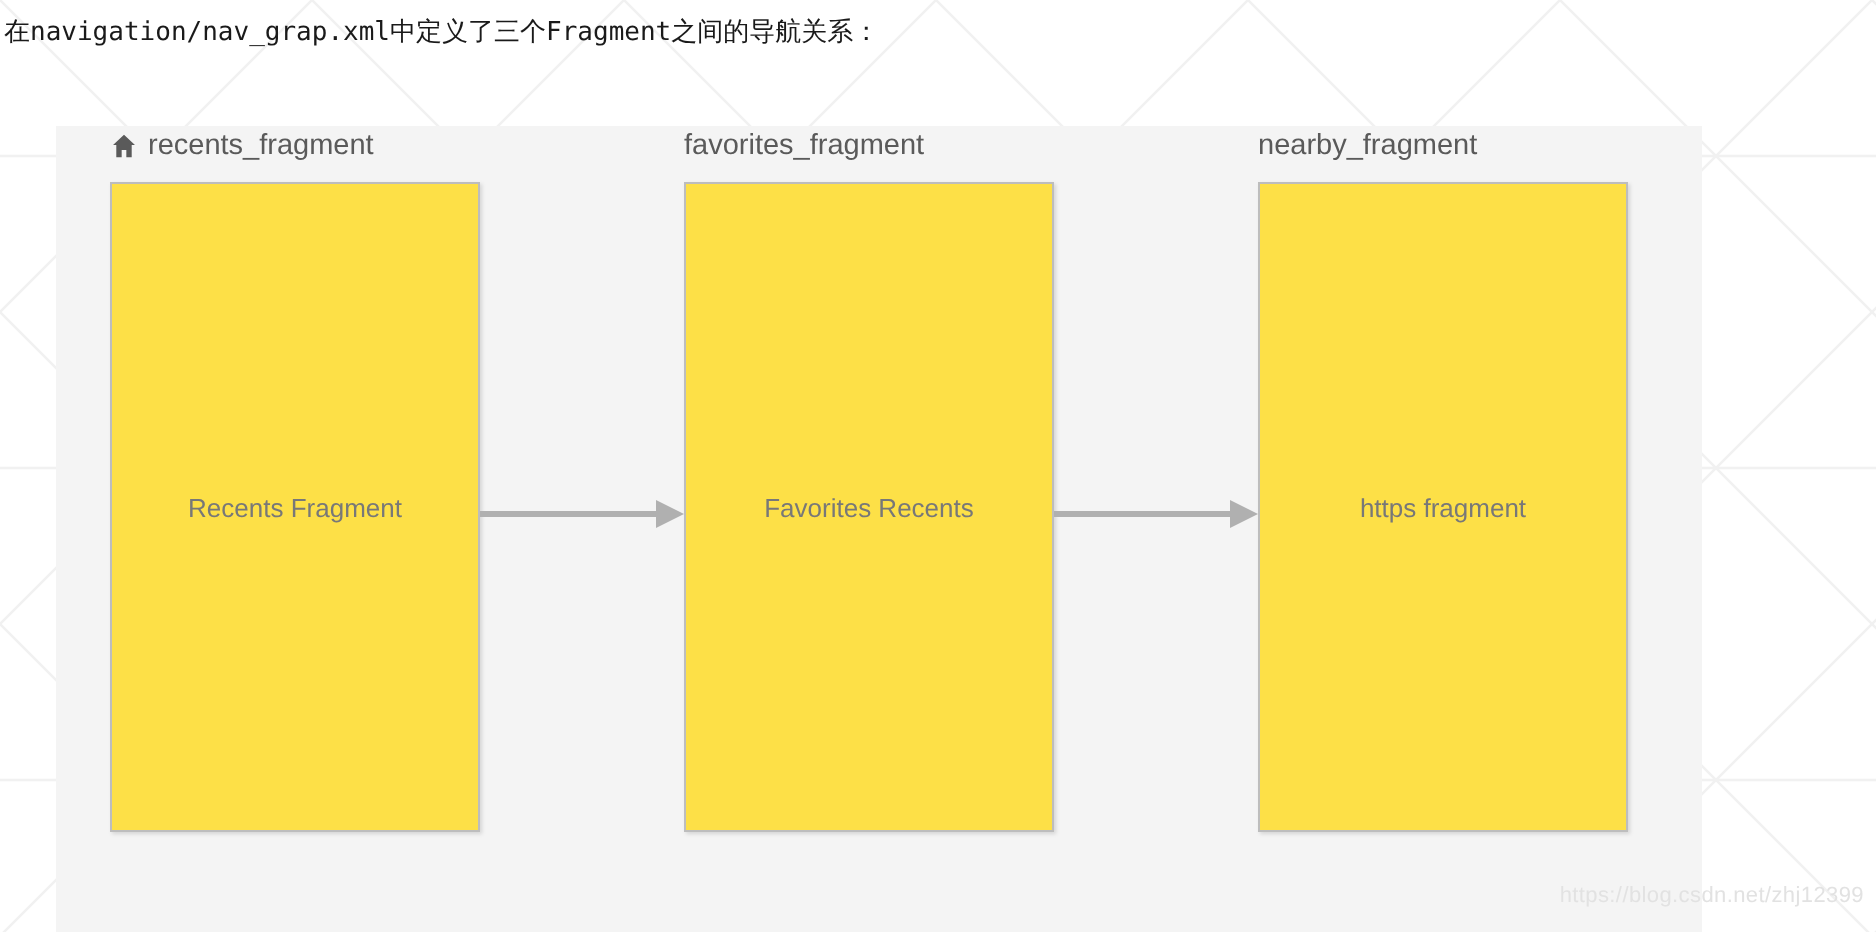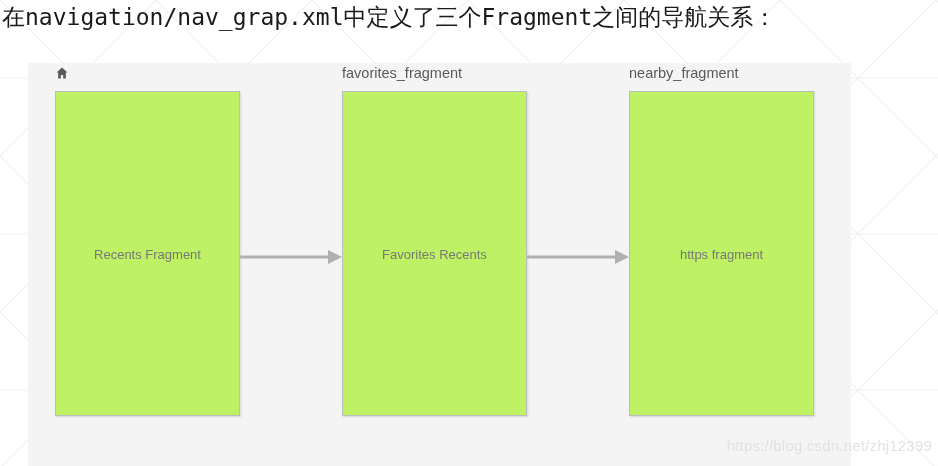--- a/index.html
+++ b/index.html
@@ -23,21 +23,21 @@
     pointer-events: none;
     z-index: 0;
   }
 
   .caption {
     position: absolute;
     left: 2px;
     top: 2px;
     width: 934px;
     font-family: "DejaVu Sans Mono", "Liberation Mono", monospace;
-    font-size: 23px;
+    font-size: 13px;
     line-height: 30px;
     color: #1a1a1a;
     letter-spacing: 0px;
     white-space: nowrap;
     z-index: 3;
   }
 
   
   .nav-panel {
     position: absolute;
@@ -75,21 +75,21 @@
     flex: 0 0 14px;
     line-height: 0;
   }
 
   .dest-box {
     position: absolute;
     left: 0;
     top: 28px;
     width: 185px;
     height: 325px;
-    background: #bef264;
+    background: #fde047;
     border: 1px solid #bdbdbd;
     box-sizing: border-box;
     box-shadow: 1px 1px 2px rgba(0,0,0,0.13);
   }
 
   .dest-box-title {
     position: absolute;
     left: 0;
     right: 0;
     top: 50%;
@@ -108,21 +108,21 @@
     height: 18px;
   }
 
   .connector svg { display: block; }
 
   .csdn-watermark {
     position: absolute;
     right: 6px;
     bottom: 12px;
     font-family: "Liberation Sans", sans-serif;
-    font-size: 15px;
+    font-size: 11px;
     color: #e2e2e2;
     white-space: nowrap;
     letter-spacing: 0.2px;
     z-index: 4;
     pointer-events: none;
   }
 </style>
 </head>
 <body>
 
@@ -140,20 +140,21 @@
 
 <div class="nav-panel">
 
   <div class="dest" style="left:27px;">
     <div class="dest-label">
       <span class="home-icon">
         <svg viewBox="0 0 24 24" width="14" height="14" xmlns="http://www.w3.org/2000/svg">
           <path d="M12 2.4 L2.6 11.2 H5.4 V21.6 H10 V15.4 H14 V21.6 H18.6 V11.2 H21.4 Z" fill="#5a5a5a"></path>
         </svg>
       </span>
+      <span>recents_fragment</span>
     </div>
     <div class="dest-box">
       <div class="dest-box-title">Recents Fragment</div>
     </div>
   </div>
 
   <div class="connector" style="left:212px; width:103px;">
     <svg width="103" height="18" viewBox="0 0 103 18" xmlns="http://www.w3.org/2000/svg">
       <line x1="0" y1="9" x2="88" y2="9" stroke="#b0b0b0" stroke-width="3"></line>
       <path d="M88 2 L102 9 L88 16 Z" fill="#b0b0b0"></path>

